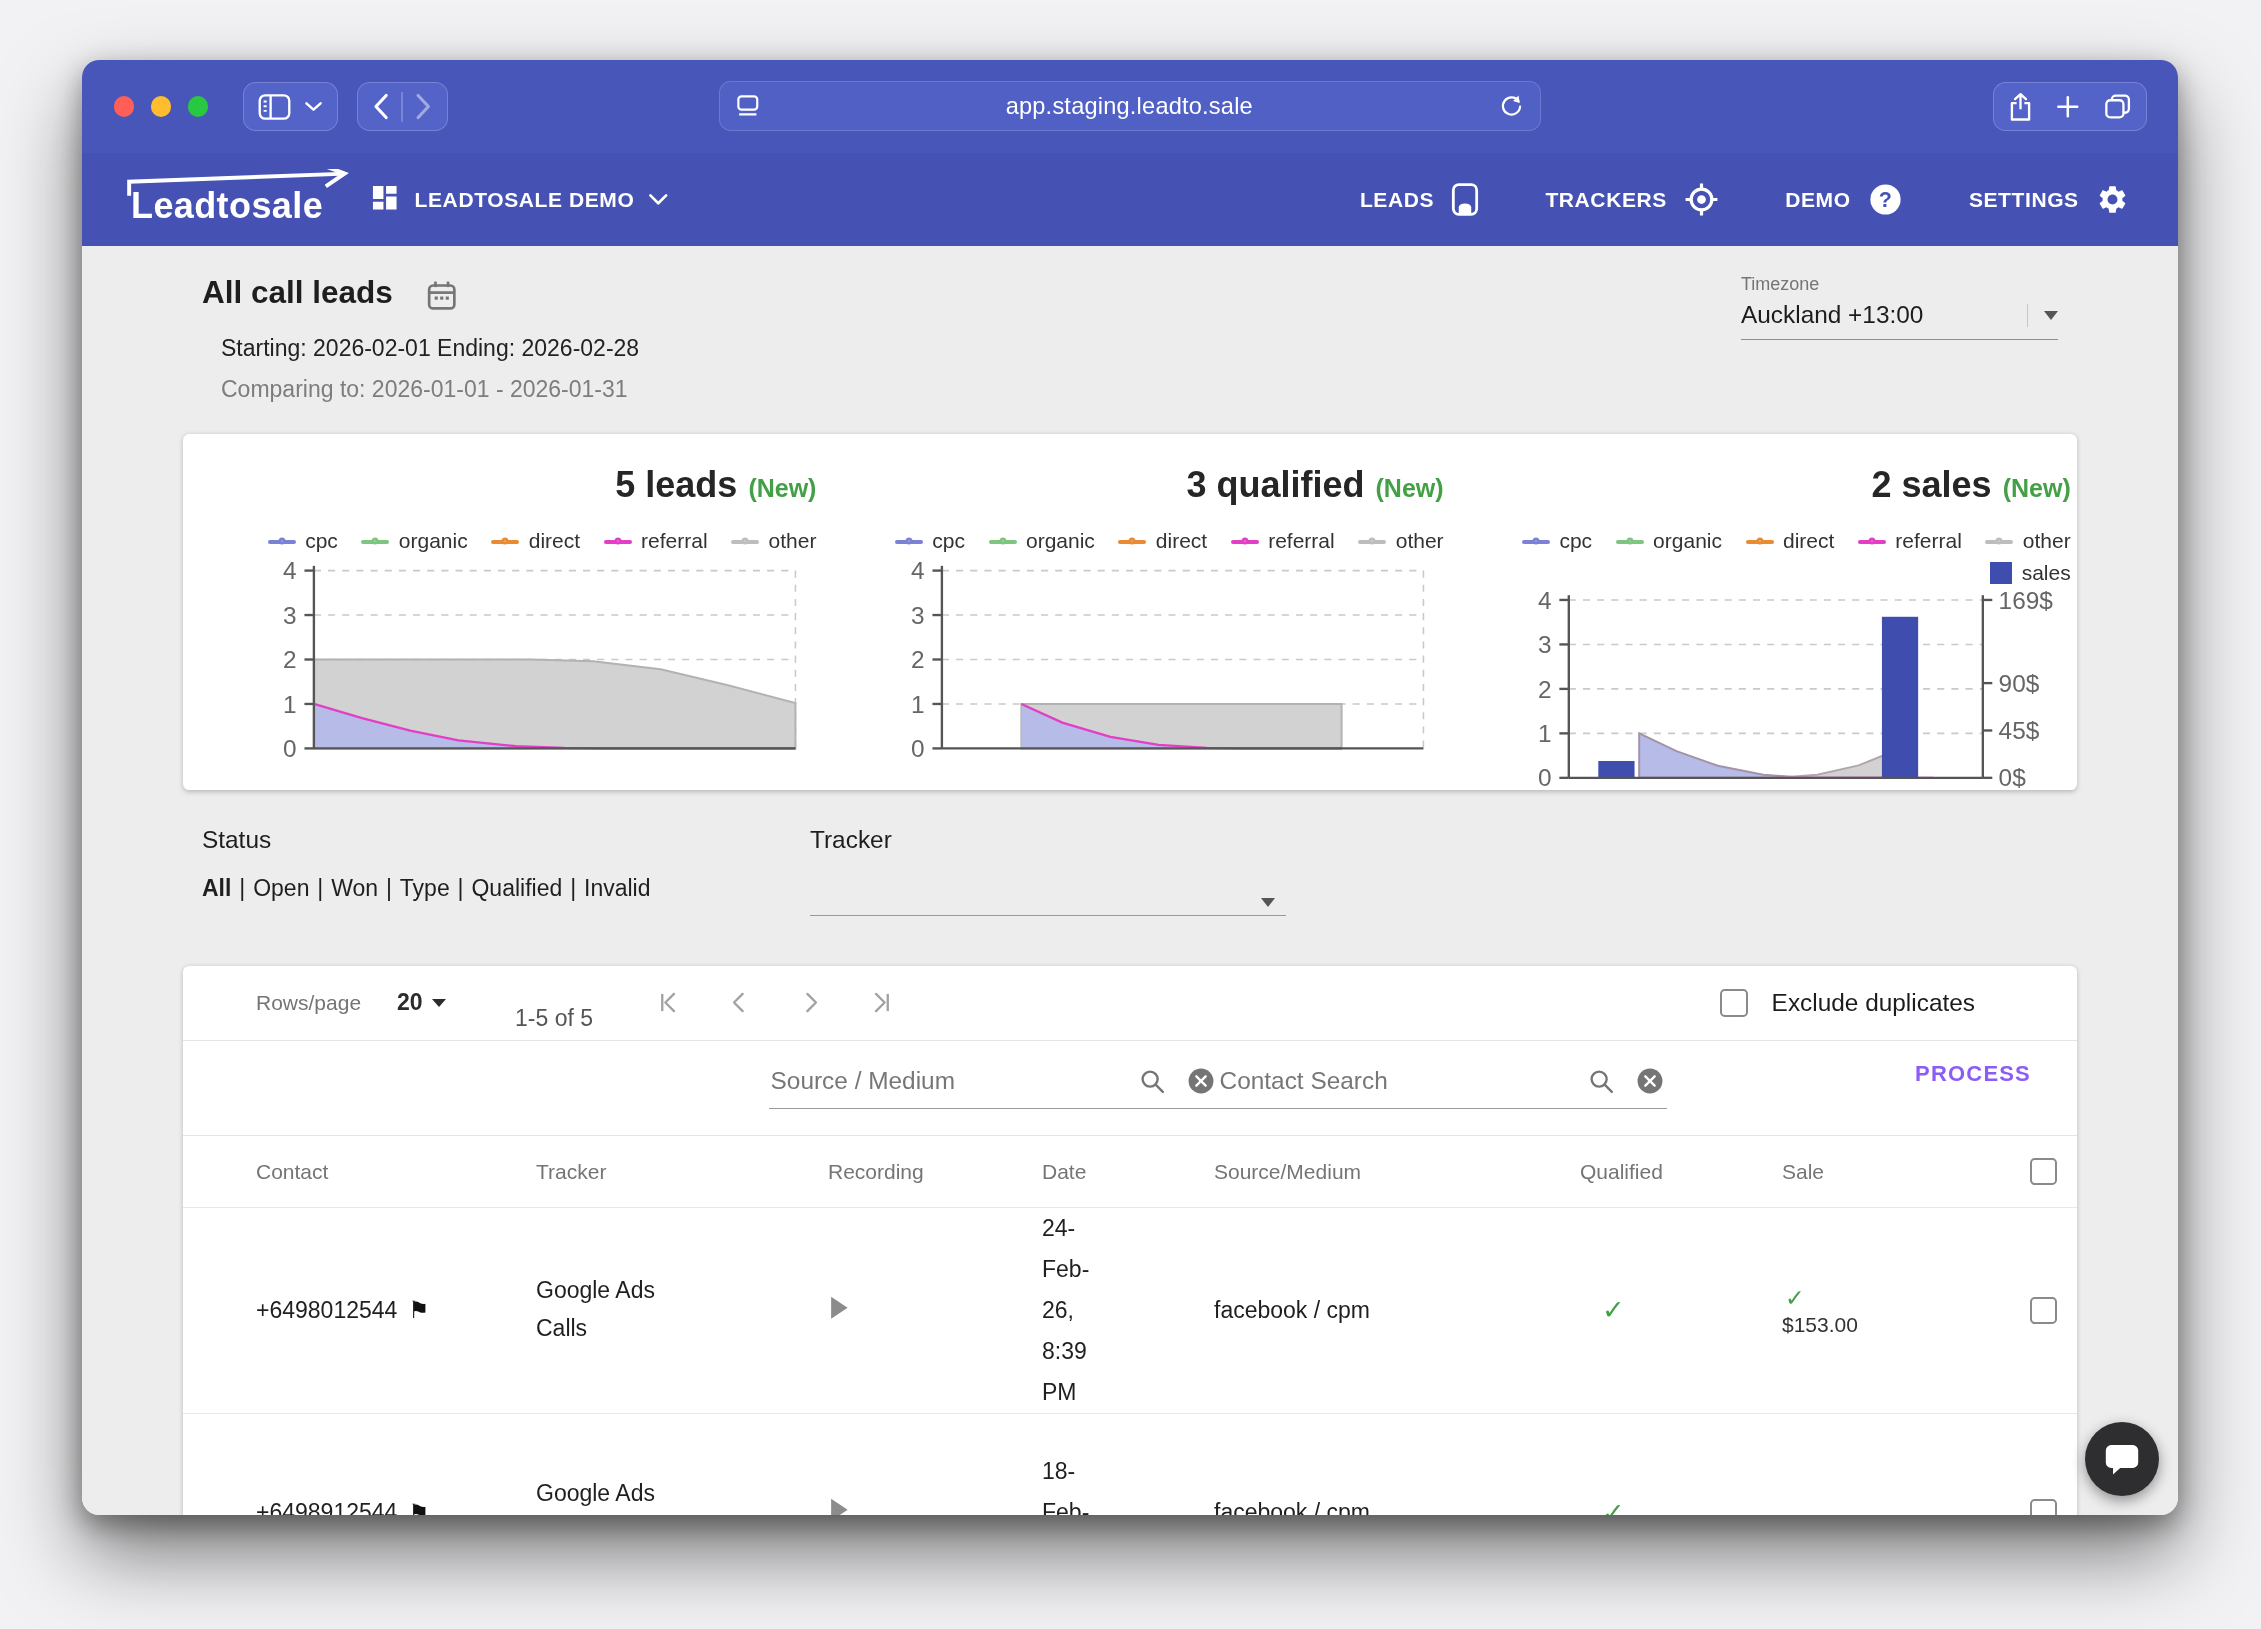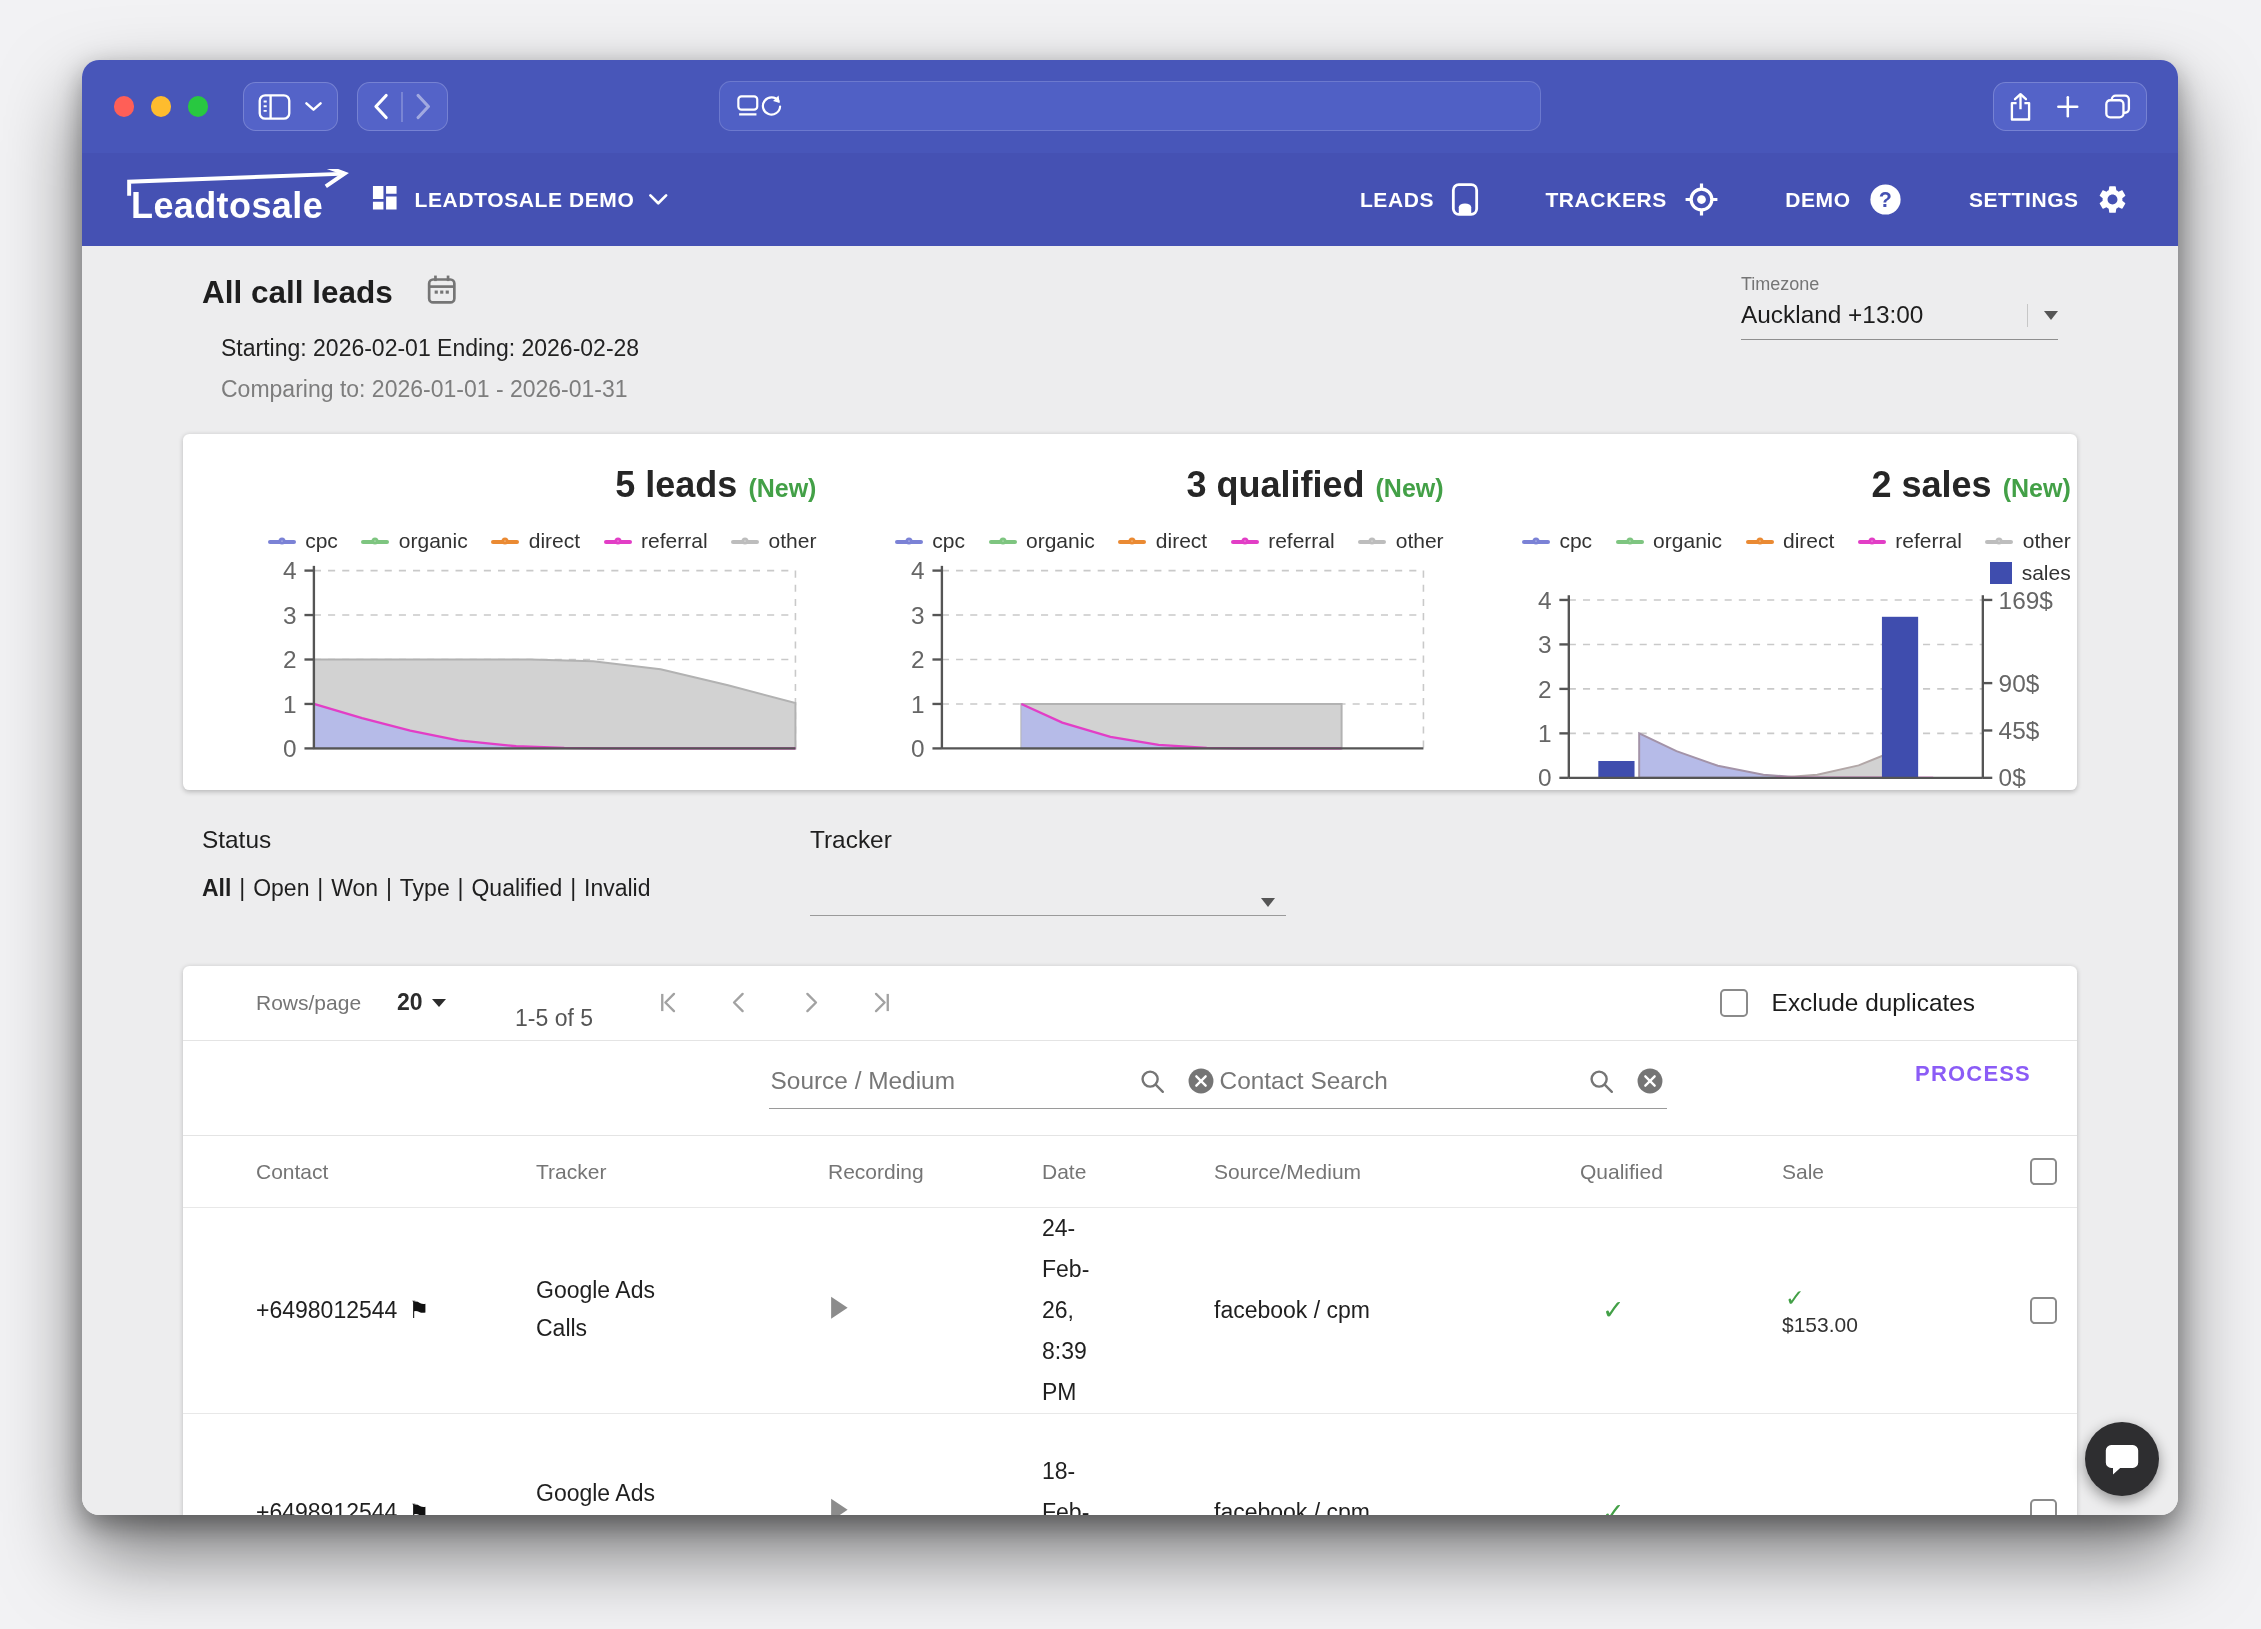--- a/index.html
+++ b/index.html
@@ -32,21 +32,21 @@
   .logo-text { font-size:36px; font-weight:bold; letter-spacing:0.4px; line-height:1; }
   .logo-arrow { position:absolute; left:-4.7px; top:-6.3px; }
   .workspace { display:flex; align-items:center; gap:14px; margin-left:46px; cursor:default; }
   .workspace-label { font-size:21px; font-weight:bold; letter-spacing:0.6px; }
   .appnav { margin-left:auto; display:flex; align-items:center; gap:66px; }
   .nav-item { display:flex; align-items:center; gap:17.3px; font-size:21px; font-weight:bold; letter-spacing:0.6px; cursor:default; }
 
   
   .content { padding:28px 101px 0 101px; background:#ededee; }
   .title-row { display:flex; justify-content:space-between; align-items:flex-start; padding:0 19px; }
-  .page-title-line { display:flex; align-items:flex-start; gap:33px; }
+  .page-title-line { display:flex; align-items:flex-end; gap:33px; }
   .page-title { font-size:31.5px; font-weight:bold; color:#1e1e1e; }
   .date-line { font-size:23px; color:#222; margin:23.6px 0 0 19px; }
   .compare-line { font-size:23px; color:#7d7d7d; margin:14px 0 0 19px; }
 
   .tz { width:317px; }
   .tz-label { font-size:18px; color:#757575; margin-bottom:6.3px; }
   .tz-select { display:flex; align-items:center; border-bottom:1.6px solid #8f8f8f; padding-bottom:9.4px; }
   .tz-value { font-size:24.4px; color:#1c1c1c; flex:1; }
   .tz-bar { width:1.2px; height:23.6px; background:#c7c7c7; margin-right:15.7px; }
   .caret-down { width:0; height:0; border-left:7.9px solid transparent; border-right:7.9px solid transparent; border-top:9.4px solid #555; }
@@ -169,20 +169,21 @@
       </span>
     </div>
 
     <div class="urlbar">
       <span>
         <svg class="wic" width="23.6" height="27" viewBox="0 0 30 34">
           <rect x="3" y="4" width="24" height="17" rx="4" fill="none" stroke="#fff" stroke-width="2.8"></rect>
           <line x1="4" y1="27" x2="26" y2="27" stroke="#fff" stroke-width="2.8"></line>
         </svg>
       </span>
+      <span class="url-text">app.staging.leadto.sale</span>
       <span>
         <svg class="wic" width="25" height="27" viewBox="0 0 32 34">
           <path d="M 25 10 A 11 11 0 1 0 27 17" fill="none" stroke="#fff" stroke-width="2.8" stroke-linecap="round"></path>
           <polygon points="25,3 26.5,12.5 18,10" fill="#fff"></polygon>
         </svg>
       </span>
     </div>
 
     <div class="tb-group tb-right" style="gap:23.6px;">
       <span>

